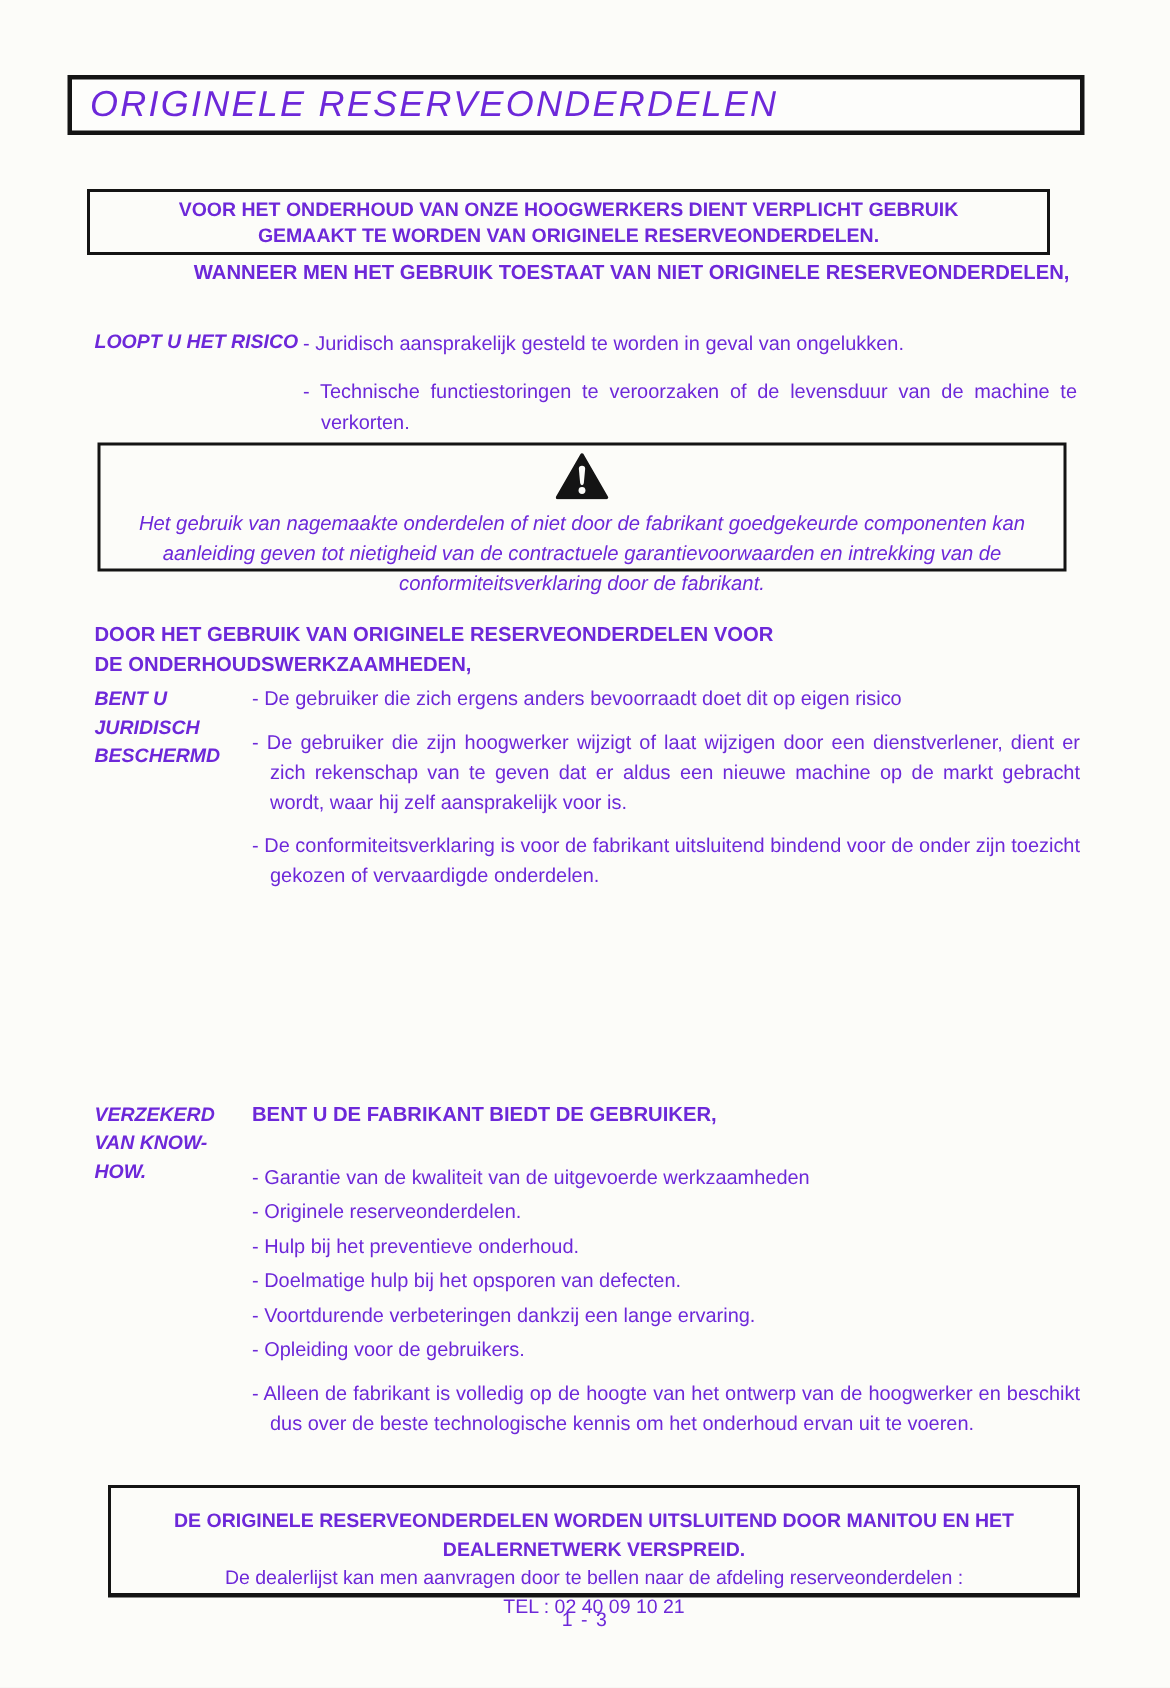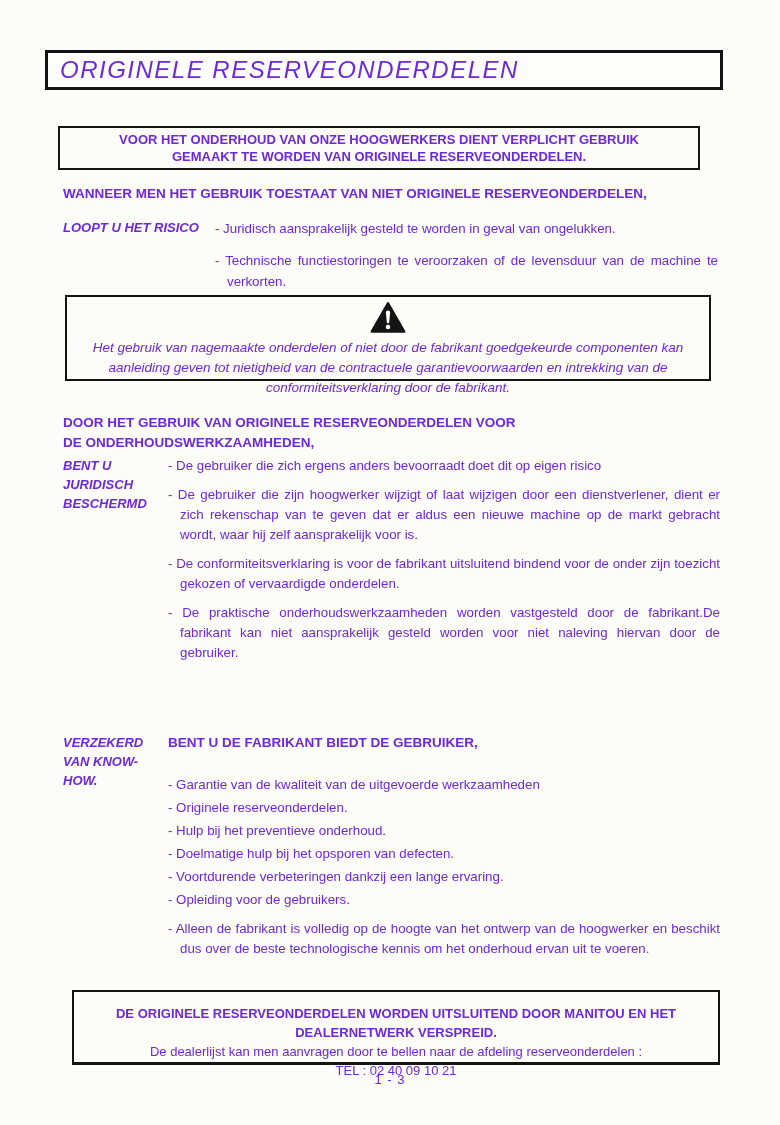--- a/index.html
+++ b/index.html
@@ -39,27 +39,27 @@
   }
   .top-notice-text {
     font-weight:bold; font-size:13px; line-height:17px;
     text-align:center; max-width:578px;
   }
   
   .heading {
     position:absolute;
     font-weight:bold; font-size:13.5px; line-height:20px;
   }
-  .heading-not-original { left:63px; top:184px; width:650px; }
+  .heading-not-original { left:63px; top:172px; width:650px;text-align:right; }
   .heading-original { left:63px; top:413px; width:470px; }
   
   .row { position:absolute; display:flex; }
   .row-risk { left:63px; top:218px; width:655px; }
   .row-risk .label-col { width:139px; }
-  .row-risk .content-col { width:508px;margin-left:13px; }
+  .row-risk .content-col { width:508px; }
   .row-original { left:63px; top:456px; width:657px; }
   .row-knowhow { left:63px; top:733px; width:657px; }
   .label-col {
     flex:none; width:105px;
     font-weight:bold; font-style:italic;
     font-size:13px; line-height:19px;
   }
   .label-line { display:block; }
   .content-col { flex:1; }
   .bullet {
@@ -149,21 +149,20 @@
   <div class="row row-original">
     <div class="label-col">
       <span class="label-line">BENT U</span>
       <span class="label-line">JURIDISCH</span>
       <span class="label-line">BESCHERMD</span>
     </div>
     <div class="content-col">
       <div class="bullet">- De gebruiker die zich ergens anders bevoorraadt doet dit op eigen risico</div>
       <div class="bullet">- De gebruiker die zijn hoogwerker wijzigt of laat wijzigen door een dienstverlener, dient er zich rekenschap van te geven dat er aldus een nieuwe machine op de markt gebracht wordt, waar hij zelf aansprakelijk voor is.</div>
       <div class="bullet">- De conformiteitsverklaring is voor de fabrikant uitsluitend bindend voor de onder zijn toezicht gekozen of vervaardigde onderdelen.</div>
-      <div class="bullet">- De praktische onderhoudswerkzaamheden worden vastgesteld door de fabrikant.De fabrikant kan niet aansprakelijk gesteld worden voor niet naleving hiervan door de gebruiker.</div>
     </div>
   </div>
 
   <div class="row row-knowhow">
     <div class="label-col">
       <span class="label-line">VERZEKERD</span>
       <span class="label-line">VAN KNOW-HOW.</span>
     </div>
     <div class="content-col">
       <div class="content-heading">BENT U DE FABRIKANT BIEDT DE GEBRUIKER,</div>

